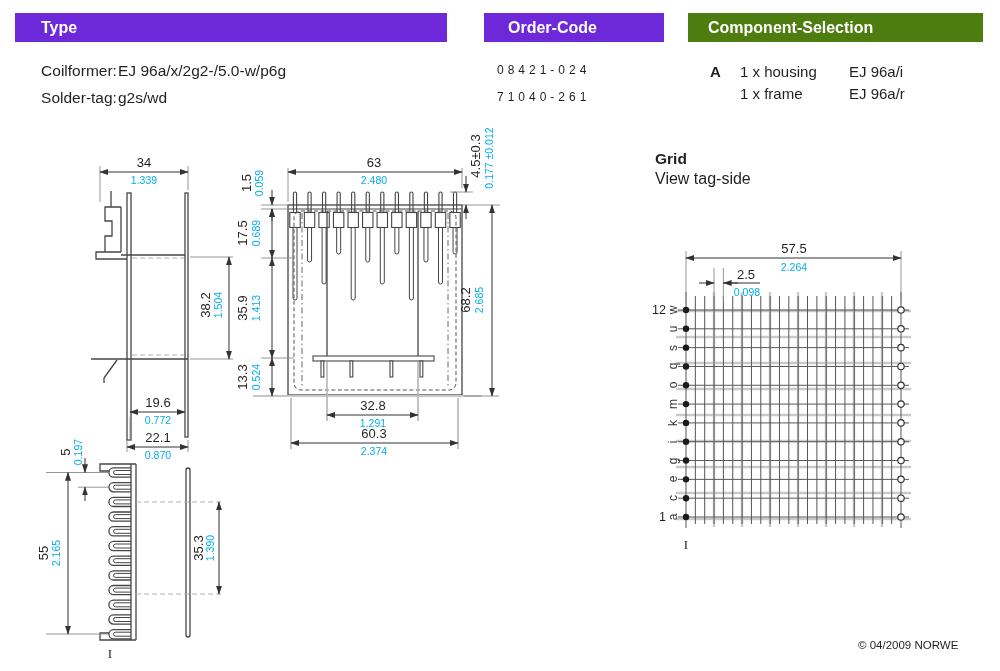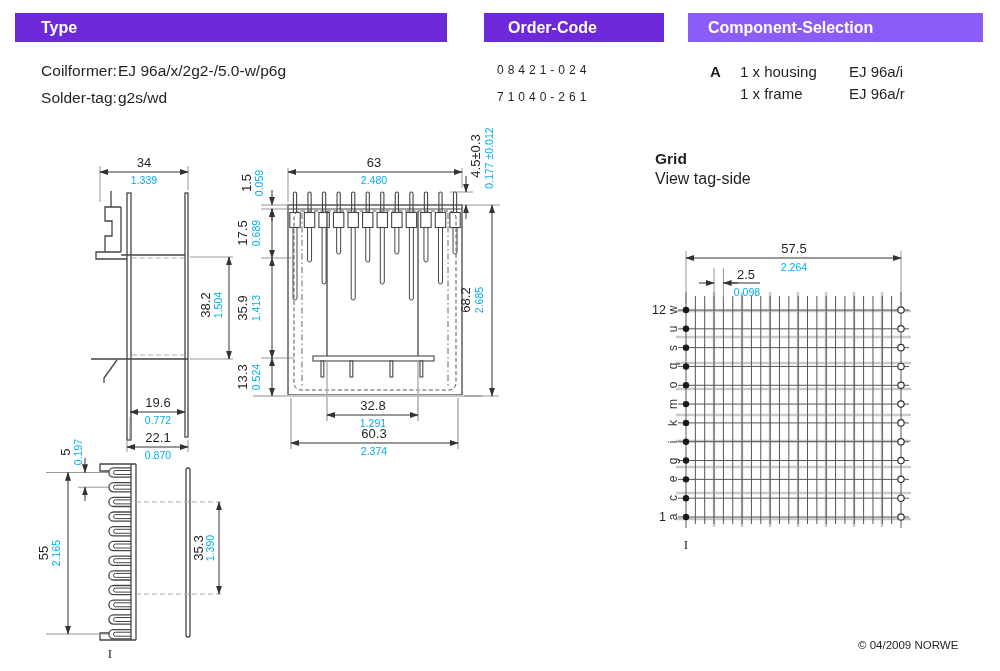--- a/index.html
+++ b/index.html
@@ -1,21 +1,21 @@
 <!DOCTYPE html>
 <html><head>
 <meta charset="utf-8">
 <style>
   html,body{margin:0;padding:0;background:#fff;}
   .page{position:relative;width:1000px;height:671px;background:#fff;overflow:hidden;
         font-family:"Liberation Sans",sans-serif;color:#231f20;}
   .bar{position:absolute;top:13px;height:29px;line-height:29px;color:#fff;
        font-weight:bold;font-size:16px;box-sizing:border-box;}
   .bar-black{background:#6d28d9;}
-  .bar-gray{background:#8b5cf6;}
+  .bar-gray{background:#4d7c0f;}
   .txtblk{position:absolute;font-size:15.5px;}
   .trow{display:flex;line-height:27px;text-align:center;}
   .trow .l{width:78px;}
   .orow{line-height:27px;letter-spacing:4px;font-size:12px;}
   .crow{display:flex;line-height:22px;font-size:15px;}
   .crow .ck{width:30px;font-weight:bold;}
   .crow .cq{width:109px;}
   .gtitle{position:absolute;left:655px;top:150px;}
   .gtitle .t1{font-weight:bold;font-size:15.5px;}
   .gtitle .t2{font-size:16px;margin-top:2px;}

